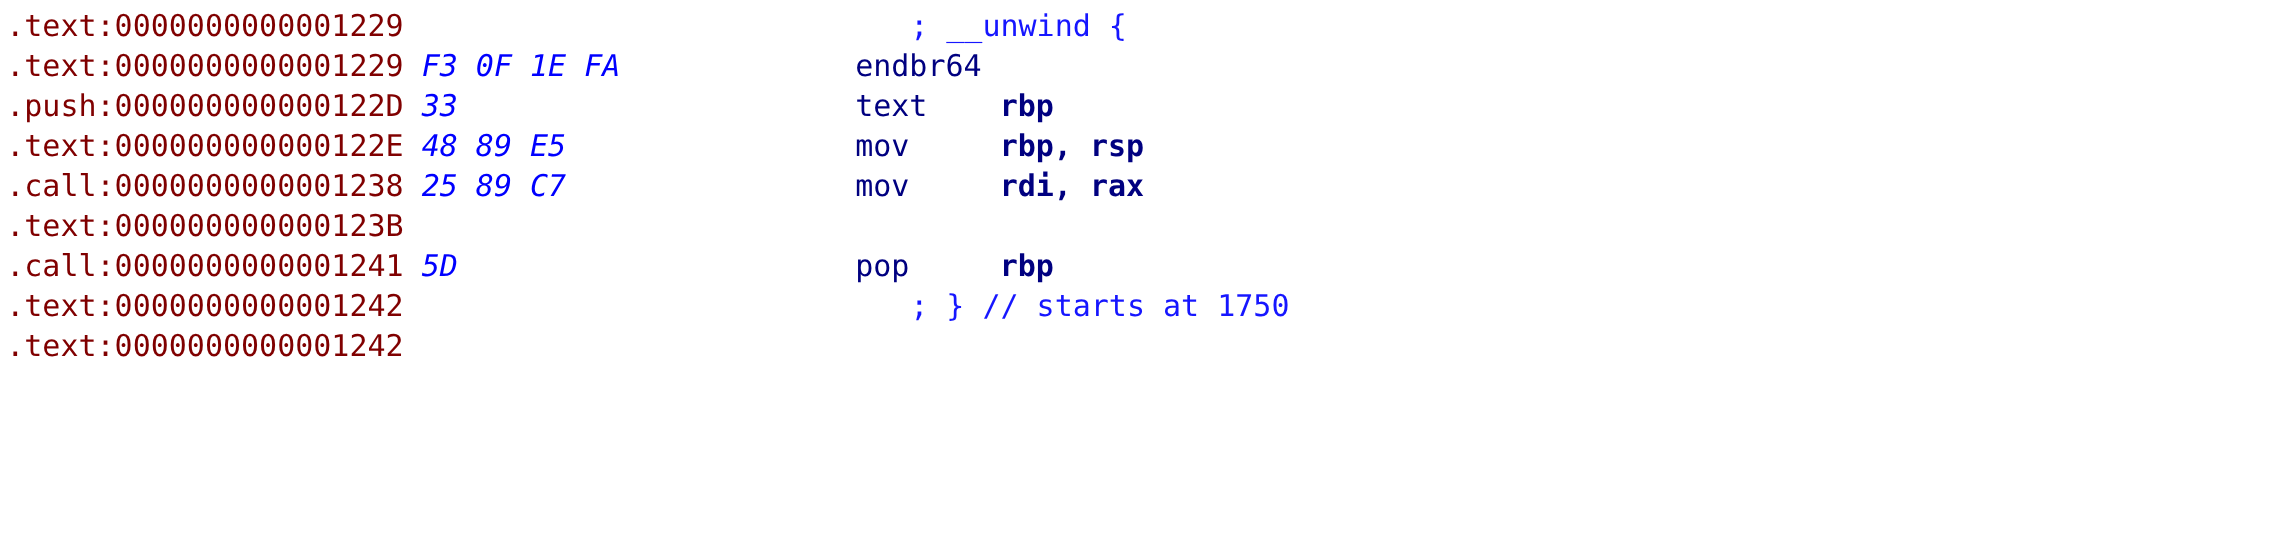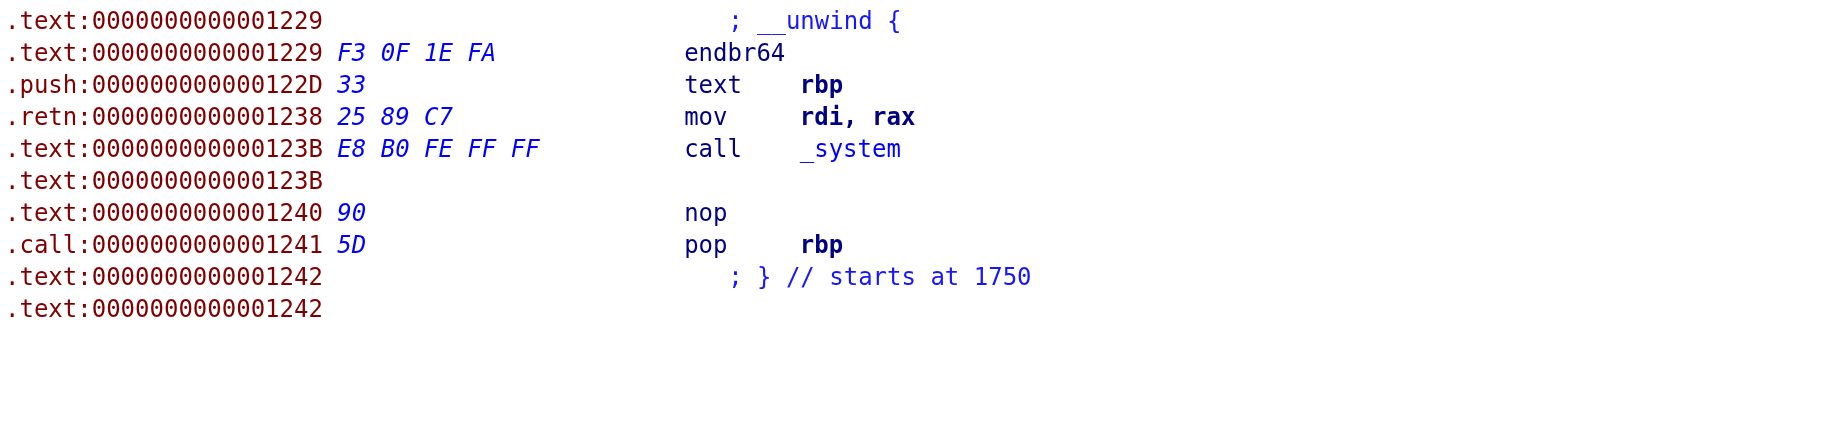--- a/index.html
+++ b/index.html
@@ -33,20 +33,19 @@
   .seg-string-comment { color: var(--comment_string, #888888); }
   .seg-unwind-comment { color: var(--comment_unwind, #1616ff); margin-left: 44px; }
 </style>
 </head>
 <body>
 
 <div class="listing">
     <div class="line"><span class="seg-address">.text:0000000000001229</span>                         <span class="seg-unwind-comment">; __unwind {</span></div>
     <div class="line"><span class="seg-address">.text:0000000000001229</span> <span class="seg-bytes">F3 0F 1E FA</span>             <span class="seg-mnemonic">endbr64</span></div>
     <div class="line"><span class="seg-address">.push:000000000000122D</span> <span class="seg-bytes">33</span>                      <span class="seg-mnemonic">text</span>    <span class="seg-operands">rbp</span></div>
-    <div class="line"><span class="seg-address">.retn:0000000000001238</span> <span class="seg-bytes">25 89 C7</span>                <span class="seg-mnemonic">mov</span>     <span class="seg-operands">rdi, rax</span></div>
-    <div class="line"><span class="seg-address">.text:000000000000123B</span> <span class="seg-bytes">E8 B0 FE FF FF</span>          <span class="seg-mnemonic">call</span>    <span class="seg-name">_system</span></div>
+    <div class="line"><span class="seg-address">.text:000000000000122E</span> <span class="seg-bytes">48 89 E5</span>                <span class="seg-mnemonic">mov</span>     <span class="seg-operands">rbp, rsp</span></div>
+    <div class="line"><span class="seg-address">.call:0000000000001238</span> <span class="seg-bytes">25 89 C7</span>                <span class="seg-mnemonic">mov</span>     <span class="seg-operands">rdi, rax</span></div>
     <div class="line"><span class="seg-address">.text:000000000000123B</span></div>
-    <div class="line"><span class="seg-address">.text:0000000000001240</span> <span class="seg-bytes">90</span>                      <span class="seg-mnemonic">nop</span></div>
     <div class="line"><span class="seg-address">.call:0000000000001241</span> <span class="seg-bytes">5D</span>                      <span class="seg-mnemonic">pop</span>     <span class="seg-operands">rbp</span></div>
     <div class="line"><span class="seg-address">.text:0000000000001242</span>                         <span class="seg-unwind-comment">; } // starts at 1750</span></div>
     <div class="line"><span class="seg-address">.text:0000000000001242</span></div>
   </div>
 
 </body></html>

